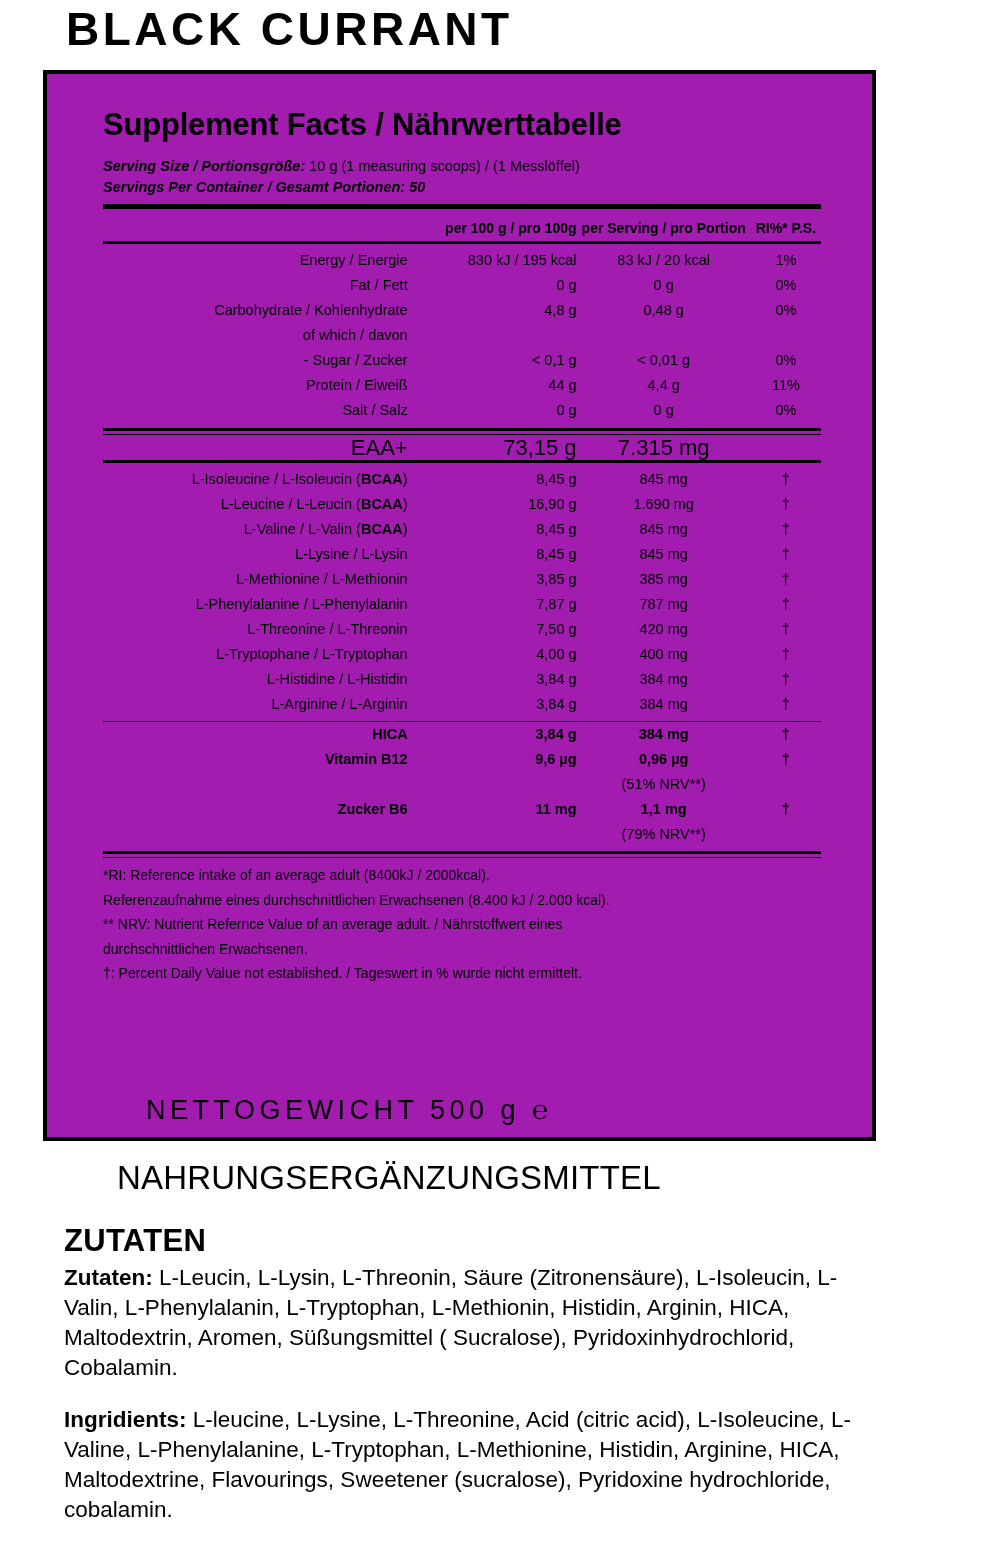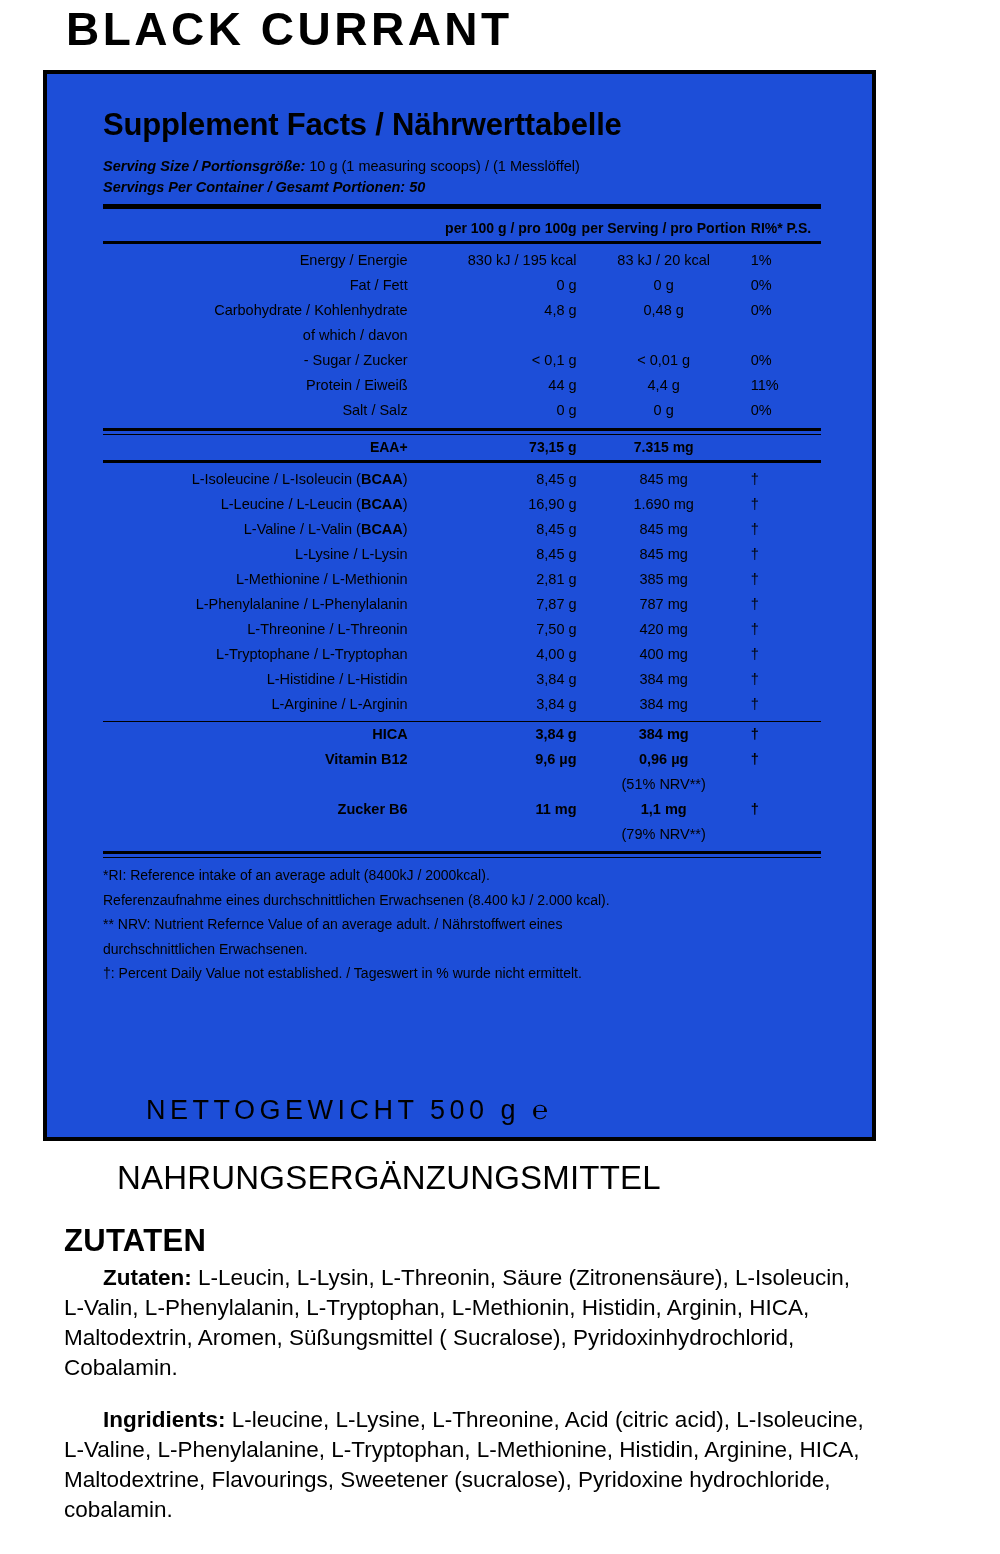--- a/index.html
+++ b/index.html
@@ -30,21 +30,21 @@
 
   
   .facts-box {
     position: absolute;
     left: 43px;
     top: 70px;
     width: 833px;
     height: 1071px;
     border: 4px solid #000;
     box-sizing: border-box;
-    background: #1d4ed8;
+    background: #a21caf;
   }
   .facts-inner {
     position: absolute;
     left: 56px;
     top: 32px;
     width: 718px;
   }
 
   .panel-title {
     font-size: 31px;
@@ -80,28 +80,28 @@
   }
   table.nft td {
     padding: 0;
     vertical-align: top;
     line-height: 25px;
     white-space: nowrap;
   }
   td.c-name   { text-align: right;  width: 300px; margin-top: 34px; }
   td.c-per100 { text-align: right; width: 172px; padding-right: 4px; }
   td.c-serv   { text-align: center; width: 175px; padding-right: 4px; }
-  td.c-ri     { text-align: left; width: 71px;  }
+  td.c-ri     { text-align: center; width: 71px;  }
 
   .hdr td { font-weight: bold; font-size: 14px; line-height: 23px; }
 
   .row-indent td.c-name { padding-left: 11px; }
   .row-sub    td.c-name { padding-left: 6px; }
   .bold td { font-weight: bold; }
-  .eaa td { font-size: 14px; font-weight: bold; line-height: 30px; }
+  .eaa td { font-size: 22px; font-weight: normal; line-height: 30px; }
   .nrv td { line-height: 22px; }
   .sep-cell { padding: 0 !important; }
 
   .spacer-4 { height: 4px; }
   .spacer-7 { height: 7px; }
 
   
   .footnotes {
     font-size: 14px;
     line-height: 24.5px;
@@ -143,21 +143,21 @@
     letter-spacing: 0.3px;
     margin-bottom: 4px;
   }
   .ing-para {
     font-size: 22.5px;
     line-height: 30px;
     margin-bottom: 22px;
     text-align: left;
     hyphens: manual;
   }
-  .ing-para b { font-weight: bold; margin-left: 39px; }
+  .ing-para b { font-weight: bold; }
 </style>
 </head>
 <body>
 
 <div class="product-title">BLACK CURRANT</div>
 
 <div class="facts-box">
   <div class="facts-inner">
 
     <div class="panel-title">Supplement Facts / Nährwerttabelle</div>
@@ -282,21 +282,21 @@
             <td class="c-ri">†</td>
           </tr>
           <tr class="row-indent">
             <td class="c-name">L-Lysine / L-Lysin</td>
             <td class="c-per100">8,45 g</td>
             <td class="c-serv">845 mg</td>
             <td class="c-ri">†</td>
           </tr>
           <tr class="row-indent">
             <td class="c-name">L-Methionine / L-Methionin</td>
-            <td class="c-per100">2,81 g</td>
+            <td class="c-per100">3,85 g</td>
             <td class="c-serv">385 mg</td>
             <td class="c-ri">†</td>
           </tr>
           <tr class="row-indent">
             <td class="c-name">L-Phenylalanine / L-Phenylalanin</td>
             <td class="c-per100">7,87 g</td>
             <td class="c-serv">787 mg</td>
             <td class="c-ri">†</td>
           </tr>
           <tr class="row-indent">

